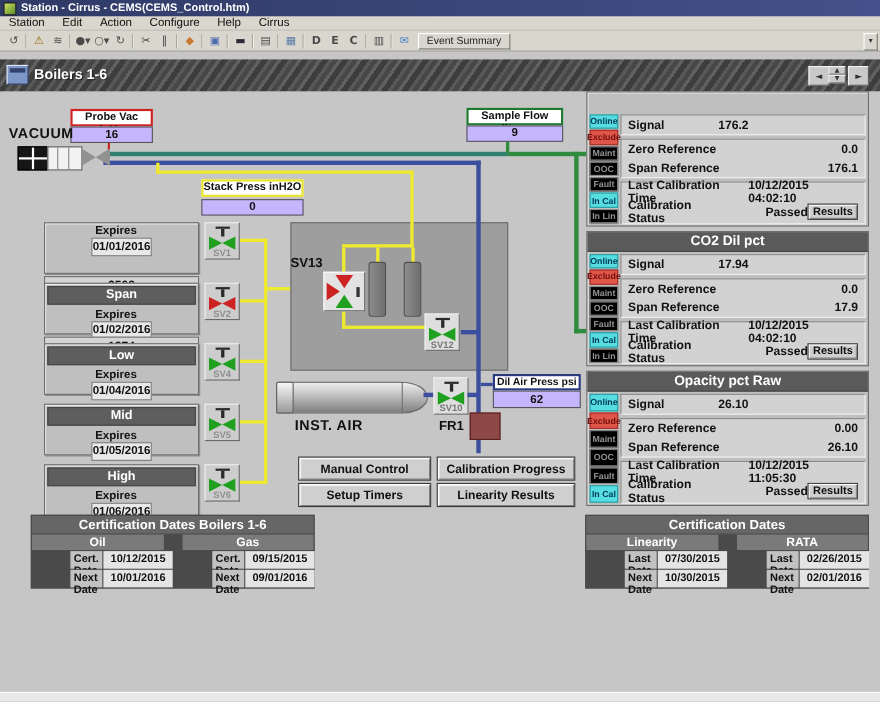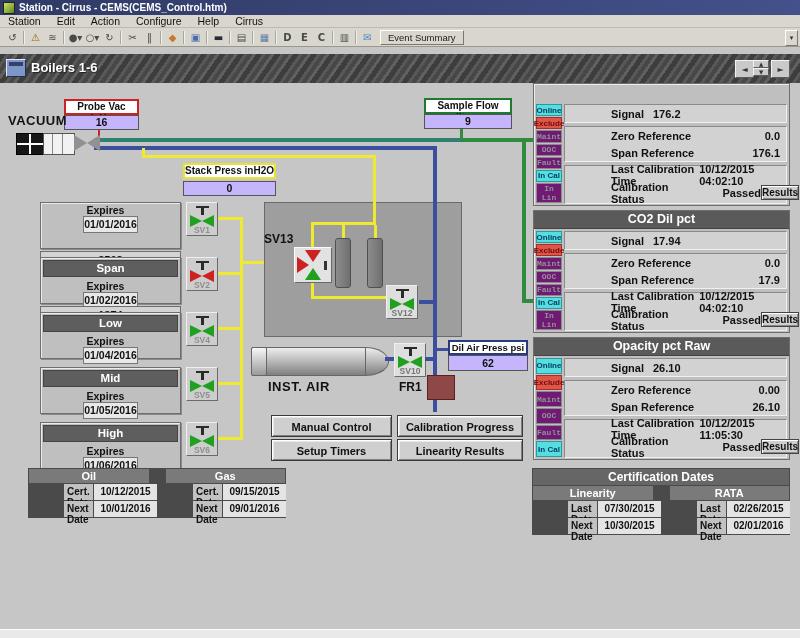--- a/index.html
+++ b/index.html
@@ -105,24 +105,24 @@
   
   .analyzer{position:absolute;left:533px;width:257px;height:123px;background:#bfbfbf;
     border:1px solid #6e6e6e;box-shadow:inset 1px 1px 0 #ececec;box-sizing:border-box;}
   .an-title{height:17px;background:#5a5a5a;border-bottom:1px solid #444;color:#fff;font-size:12.5px;
     font-weight:bold;text-align:center;line-height:17px;}
   .an-buttons{position:absolute;left:2px;top:20px;width:26px;bottom:2px;display:flex;flex-direction:column;gap:1px;}
   .st-btn{flex:1;font-size:8px;font-weight:bold;text-align:center;display:flex;align-items:center;justify-content:center;
     border:1px solid #8a8a8a;box-sizing:border-box;}
   .st-cyan{background:#55dde0;color:#003a5c;border-color:#2a9aa0;}
   .st-red{background:#e05548;color:#6e0d0d;border-color:#a03028;}
-  .st-off{background:#701a75;color:#929292;font-family:Liberation Mono, monospace;}
+  .st-off{background:#000000;color:#929292;}
   .an-body{position:absolute;left:30px;top:19px;right:2px;bottom:2px;}
   .an-box{position:absolute;left:0;right:0;background:#d2d2d2;border:1px solid;
-    border-color:#8a8a8a #f0f0f0 #f0f0f0 #8a8a8a;box-sizing:border-box;font-size:11px;color:#111;padding-left:40px;}
+    border-color:#8a8a8a #f0f0f0 #f0f0f0 #8a8a8a;box-sizing:border-box;font-size:11px;color:#111;}
   .an-row{display:flex;align-items:center;height:17px;padding:0 6px;}
   .an-row .lbl{font-weight:bold;}
   .an-row .val{margin-left:auto;font-weight:bold;}
   .sig-val{position:absolute;left:88px;font-weight:bold;}
   .results-btn{margin-left:auto;width:58px;height:13px;background:#cfcfcf;border:1px solid #444;
     box-shadow:inset 1px 1px 0 #fff, inset -1px -1px 0 #8a8a8a;font-size:10px;font-weight:bold;
     text-align:center;line-height:13px;color:#111;}
   .cs-val{margin-left:54px;font-weight:bold;}
   
   .ctl-btn{position:absolute;height:22px;background:#cfcfcf;border:1px solid #3a3a3a;
@@ -505,20 +505,21 @@
       </div>
     </div>
   </div>
 
   <div class="ctl-btn" style="left:271px;top:415px;width:121px;">Manual Control</div>
   <div class="ctl-btn" style="left:271px;top:439px;width:121px;">Setup Timers</div>
   <div class="ctl-btn" style="left:397px;top:415px;width:126px;">Calibration Progress</div>
   <div class="ctl-btn" style="left:397px;top:439px;width:126px;">Linearity Results</div>
 
   <div class="cert-table" style="left:28px;">
+    <div class="ct-title">Certification Dates Boilers 1-6</div>
     <div class="ct-cols">
       <span>Oil</span>
       <span>Gas</span>
     </div>
     <div class="ct-grid">
       <span class="c-lbl">Cert. Date</span>
       <span class="c-val">10/12/2015</span>
       <span class="c-lbl">Cert. Date</span>
       <span class="c-val">09/15/2015</span>
       <span class="c-lbl">Next Date</span>

